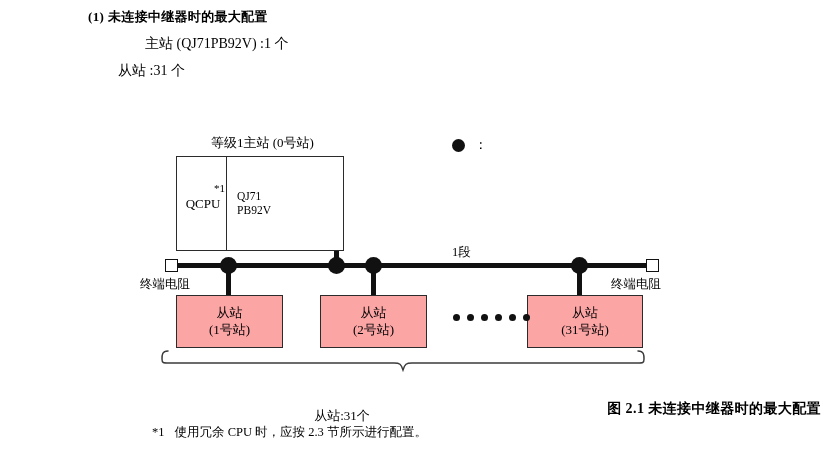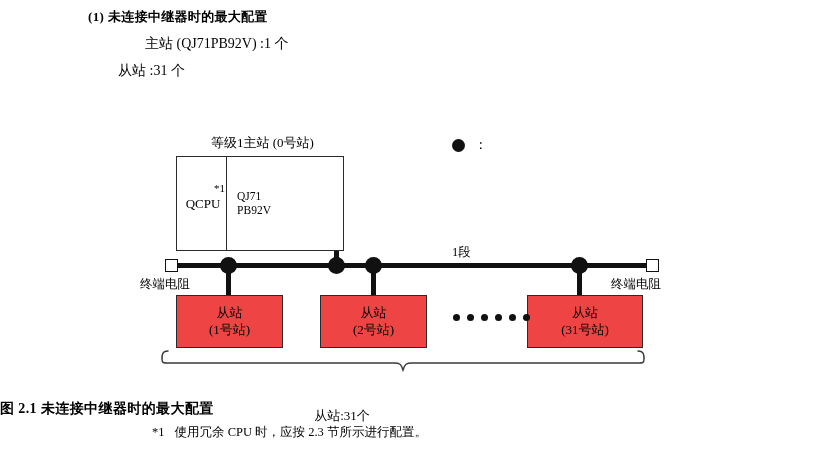--- a/index.html
+++ b/index.html
@@ -163,21 +163,21 @@
     left: 452px;
     top: 244px;
     font-size: 12.5px;
     white-space: nowrap;
   }
 
   
   .slave-box {
     border: 1.4px solid #2b2b2b;
     box-sizing: border-box;
-    background: #ef4444;
+    background: #fca5a5;
     display: flex;
     flex-direction: column;
     align-items: center;
     justify-content: center;
     font-size: 13px;
     line-height: 1.25;
     top: 295px;
     height: 53px;
   }
   #slave-1  { left: 176px; width: 107px; }
@@ -207,21 +207,21 @@
     font-size: 13px;
     white-space: nowrap;
     margin-top: 36px;
   }
 
   
   #caption {
     left: 0;
     right: 0;
     top: 400px;
-    text-align: left;
+    text-align: right;
     font-size: 14px;
     font-weight: bold;
     letter-spacing: 0.4px;
   }
   #footnote {
     left: 110px;
     top: 424px;
     font-size: 12.5px;
     white-space: nowrap;
     margin-left: 42px;

